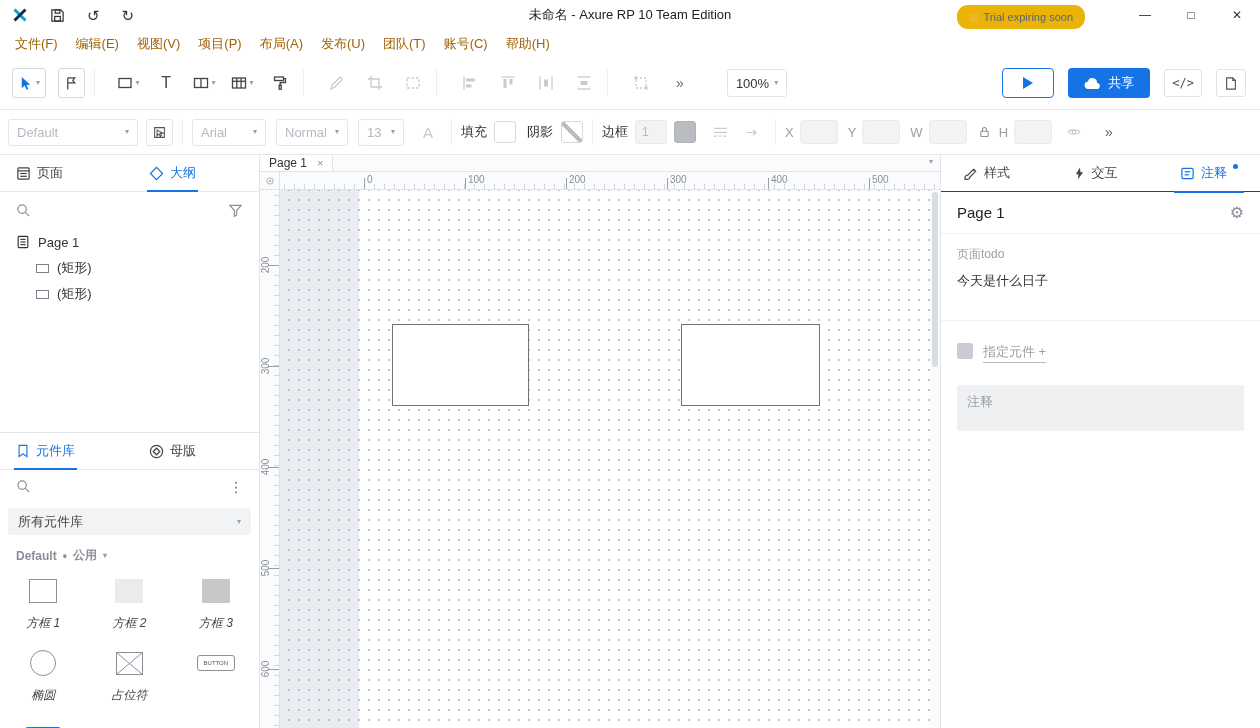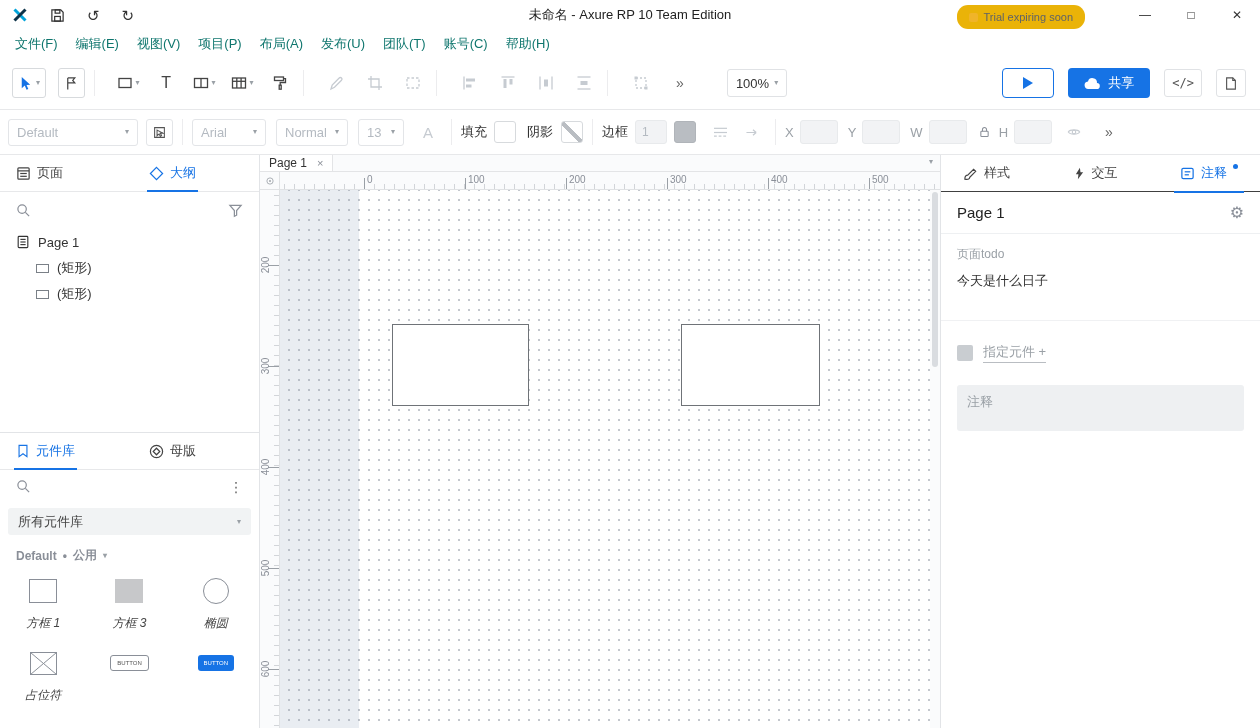--- a/index.html
+++ b/index.html
@@ -15,21 +15,21 @@
   .tb-glyph { font-size:15px; line-height:1; }
   .tb-logo { margin-left:12px; }
   .tb-title { position:absolute; left:0; right:0; text-align:center; font-size:13px; color:#222; pointer-events:none; }
   .trial-badge { position:absolute; right:175px; top:5px; height:24px; background:#eab308; border-radius:11px; display:flex; align-items:center; gap:6px; padding:0 12px; font-size:11px; color:#5f6368; }
   .trial-dot { width:9px; height:9px; border-radius:2px; background:var(--trial_dot,#f0b429); }
   .win-btns { position:absolute; right:0; top:0; height:30px; display:flex; }
   .win-btn { width:46px; height:30px; display:flex; align-items:center; justify-content:center; font-size:12px; color:#333; }
 
   
   .menubar { position:absolute; top:30px; left:0; right:0; height:27px; display:flex; align-items:center; padding-left:6px; background:#fff; }
-  .menu-item { padding:0 9px; font-size:13px; color:#0f766e; cursor:default; }
+  .menu-item { padding:0 9px; font-size:13px; color:#a16207; cursor:default; }
 
   
   .toolbar { position:absolute; top:57px; left:0; right:0; height:53px; border-bottom:1px solid #e7e8ea; display:flex; align-items:center; background:#fff; }
   .toolbox { height:30px; border:1px solid #d7dadd; border-radius:3px; display:flex; align-items:center; justify-content:center; gap:3px; padding:0 5px; margin-left:12px; color:#444; }
   .tool { height:30px; min-width:28px; display:flex; align-items:center; justify-content:center; gap:3px; margin-left:10px; color:#444; }
   .tool.disabled, .disabled { color:#c6cbd1; }
   .sep { width:1px; height:26px; background:#ececee; margin:0 9px; flex:none; }
   .t-letter { font-size:16px; color:#444; }
   .ovf { font-size:14px; color:#666; letter-spacing:-2px; }
   .zoom-select { margin-left:34px; width:60px; height:28px; border:1px solid #e0e2e5; border-radius:3px; display:flex; align-items:center; justify-content:center; gap:5px; color:#333; font-size:13px; }
@@ -108,21 +108,21 @@
   .rp-tab { display:flex; align-items:center; gap:6px; color:#444; height:37px; position:relative; }
   .rp-tab.active { color:var(--accent,#1673e5); }
   .rp-tab.active::after { content:""; position:absolute; bottom:-1px; left:-6px; right:-6px; height:2px; background:var(--accent,#1673e5); }
   .note-dot { width:5px; height:5px; border-radius:50%; background:var(--accent,#1673e5); align-self:flex-start; margin-top:9px; }
   .rp-title-row { height:42px; display:flex; align-items:center; justify-content:space-between; padding:0 16px; border-bottom:1px solid #eef0f2; }
   .rp-title { font-size:15px; color:#222; }
   .gear { font-size:16px; color:#8a8f98; }
   .rp-field-label { margin:12px 16px 0; font-size:12px; color:#9aa0a6; }
   .rp-field-value { margin:9px 16px 0; font-size:13px; color:#333; }
   .rp-divider { margin-top:30px; border-top:1px solid #f0f1f3; }
-  .rp-assign { margin:22px 16px 8px; display:flex; align-items:center; gap:10px; }
+  .rp-assign { margin:22px 16px 8px; display:flex; align-items:flex-start; gap:10px; }
   .assign-swatch { width:16px; height:16px; background:#c9cdd1; border-radius:2px; flex:none; }
   .assign-link { font-size:13px; color:#9aa0a6; border-bottom:1px solid #b9bdc2; padding-bottom:1px; }
   .rp-notes { margin:22px 16px 0; height:46px; background:#eef0f2; border-radius:3px; padding:8px 10px; font-size:13px; color:#9aa0a6; }
 </style>
 </head>
 <body>
 
 <div class="titlebar">
   <span class="tb-icon tb-logo">
     <svg width="16" height="16" viewBox="0 0 16 16">
@@ -441,20 +441,26 @@
     </div>
     <div class="widget-grid">
       <div class="widget-cell">
         <div class="w-iconwrap">
             <span class="wi-box1"></span>
           </div>
         <span class="widget-label">方框 1</span>
       </div>
       <div class="widget-cell">
         <div class="w-iconwrap">
+            <span class="wi-box2"></span>
+          </div>
+        <span class="widget-label">方框 2</span>
+      </div>
+      <div class="widget-cell">
+        <div class="w-iconwrap">
             <span class="wi-box3"></span>
           </div>
         <span class="widget-label">方框 3</span>
       </div>
       <div class="widget-cell">
         <div class="w-iconwrap">
             <span class="wi-ellipse"></span>
           </div>
         <span class="widget-label">椭圆</span>
       </div>

